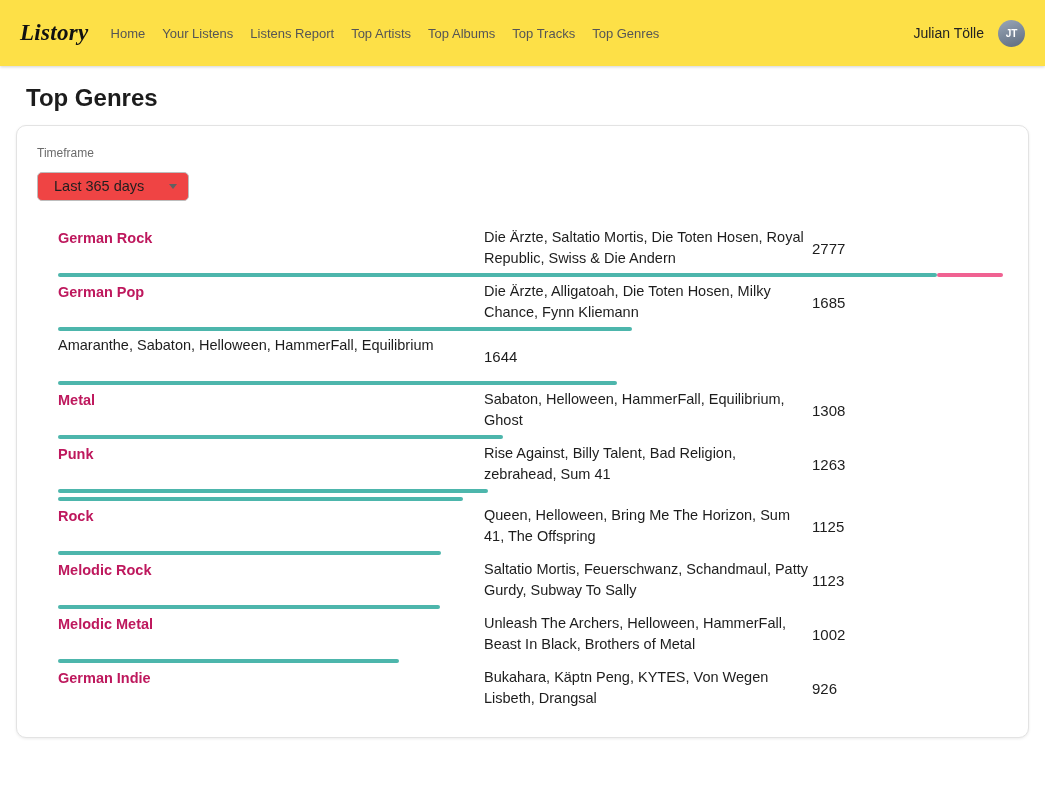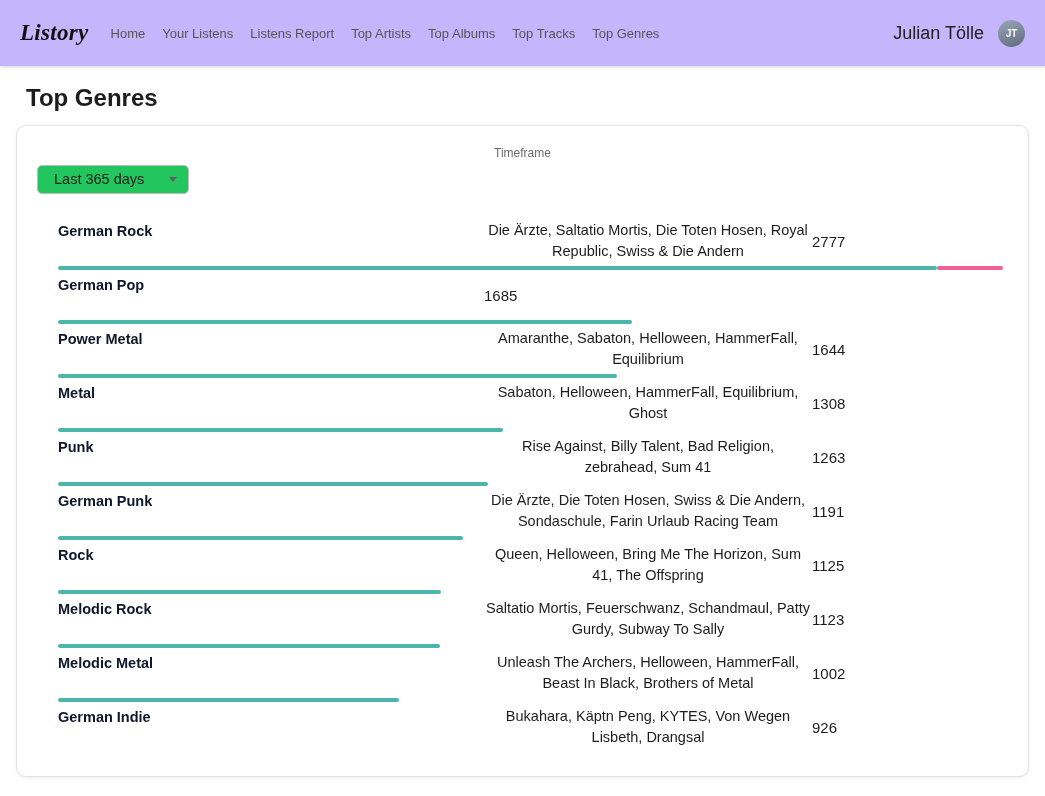--- a/index.html
+++ b/index.html
@@ -9,36 +9,36 @@
     overflow: hidden;
     background: #ffffff;
     font-family: "Liberation Sans", sans-serif;
     color: #212121;
   }
 
   
   header.appbar {
     display: flex; align-items: center;
     height: 66px; padding: 0 20px;
-    background: #c4b5fd;
+    background: #fde047;
     box-shadow: 0 1px 3px rgba(0,0,0,0.18);
     position: relative; z-index: 5;
   }
   .logo {
     font-family: "Liberation Serif", serif;
     font-style: italic; font-weight: 700;
     font-size: 23px; color: #111;
     margin-right: 22px; cursor: pointer; letter-spacing: 0.3px;
   }
   nav.mainnav { display: flex; align-items: center; gap: 17px; justify-content: space-between; }
   nav.mainnav .navlink {
     font-size: 13px; color: #555; cursor: pointer; white-space: nowrap;
   }
   .user-area { margin-left: auto; display: flex; align-items: center; gap: 14px; }
-  .user-name { font-size: 18px; color: #222; }
+  .user-name { font-size: 14px; color: #222; }
   .avatar {
     width: 27px; height: 27px; border-radius: 50%;
     background: linear-gradient(160deg, #9aa7b8 0%, #5d6b7e 100%);
     color: #fff; font-size: 10px; font-weight: 700;
     display: flex; align-items: center; justify-content: center;
     cursor: pointer;
   }
 
   
   main { padding: 0 16px; }
@@ -50,51 +50,51 @@
   .card {
     background: #fff;
     border: 1px solid #e3e3e3;
     border-radius: 10px;
     box-shadow: 0 1px 3px rgba(0,0,0,0.08);
     padding: 20px 20px 24px 20px;
   }
 
   .filter-label {
     display: block;
-    font-size: 12px; color: #6b6b6b; margin-bottom: 5px; text-align: center;
+    font-size: 12px; color: #6b6b6b; margin-bottom: 12px;
   }
   .select {
     display: inline-flex; align-items: center; gap: 25px;
     border: 1px solid #bdbdbd; border-radius: 5px;
     padding: 5px 11px 6px 16px;
     font-size: 14.5px; color: #1f1f1f;
-    cursor: pointer; background: #22c55e;
+    cursor: pointer; background: #ef4444;
   }
   .caret {
     width: 0; height: 0;
     border-left: 4px solid transparent;
     border-right: 4px solid transparent;
     border-top: 5px solid #616161;
   }
 
   
   .genres { margin: 26px 5px 0 21px; }
   .genre-row { margin-bottom: 4px; }
   .genre-row .cells {
     display: grid;
     grid-template-columns: 426px 328px 1fr;
     align-items: start;
     min-height: 42px;
   }
   .genre-name {
-    font-size: 14.5px; font-weight: 700; color: #0f172a;
+    font-size: 14.5px; font-weight: 700; color: #be185d;
     padding-top: 1px; line-height: 21px;
   }
   .genre-artists {
-    font-size: 14.5px; color: #1d1d1d; line-height: 21px; text-align: center;
+    font-size: 14.5px; color: #1d1d1d; line-height: 21px;
   }
   .genre-count {
     align-self: center;
     text-align: left; padding-right: 50px;
     font-size: 15px; color: #1d1d1d;
   }
   .bar { display: flex; height: 4px; margin-top: 4px; width: 100%; }
   .bar-fill { height: 100%; border-radius: 2px; }
   .bar-tail { height: 100%; border-radius: 2px; }
 </style>
@@ -138,30 +138,30 @@
       <div class="genre-count">2777</div>
     </div>
     <div class="bar">
       <div class="bar-fill" style="width: 93%; background: rgb(77, 182, 172);"></div>
       <div class="bar-tail" style="width: 7%; background: rgb(240, 98, 146);"></div>
     </div>
   </div>
         <div class="genre-row">
     <div class="cells">
       <div class="genre-name">German Pop</div>
+      <div class="genre-artists">Die Ärzte, Alligatoah, Die Toten Hosen, Milky Chance, Fynn Kliemann</div>
       <div class="genre-count">1685</div>
     </div>
     <div class="bar">
       <div class="bar-fill" style="width: 60.7%; background: rgb(77, 182, 172);"></div>
 
     </div>
   </div>
         <div class="genre-row">
     <div class="cells">
-      <div class="genre-name">Power Metal</div>
       <div class="genre-artists">Amaranthe, Sabaton, Helloween, HammerFall, Equilibrium</div>
       <div class="genre-count">1644</div>
     </div>
     <div class="bar">
       <div class="bar-fill" style="width: 59.2%; background: rgb(77, 182, 172);"></div>
 
     </div>
   </div>
         <div class="genre-row">
     <div class="cells">
@@ -179,25 +179,20 @@
       <div class="genre-name">Punk</div>
       <div class="genre-artists">Rise Against, Billy Talent, Bad Religion, zebrahead, Sum 41</div>
       <div class="genre-count">1263</div>
     </div>
     <div class="bar">
       <div class="bar-fill" style="width: 45.5%; background: rgb(77, 182, 172);"></div>
 
     </div>
   </div>
         <div class="genre-row">
-    <div class="cells">
-      <div class="genre-name">German Punk</div>
-      <div class="genre-artists">Die Ärzte, Die Toten Hosen, Swiss &amp; Die Andern, Sondaschule, Farin Urlaub Racing Team</div>
-      <div class="genre-count">1191</div>
-    </div>
     <div class="bar">
       <div class="bar-fill" style="width: 42.9%; background: rgb(77, 182, 172);"></div>
 
     </div>
   </div>
         <div class="genre-row">
     <div class="cells">
       <div class="genre-name">Rock</div>
       <div class="genre-artists">Queen, Helloween, Bring Me The Horizon, Sum 41, The Offspring</div>
       <div class="genre-count">1125</div>

